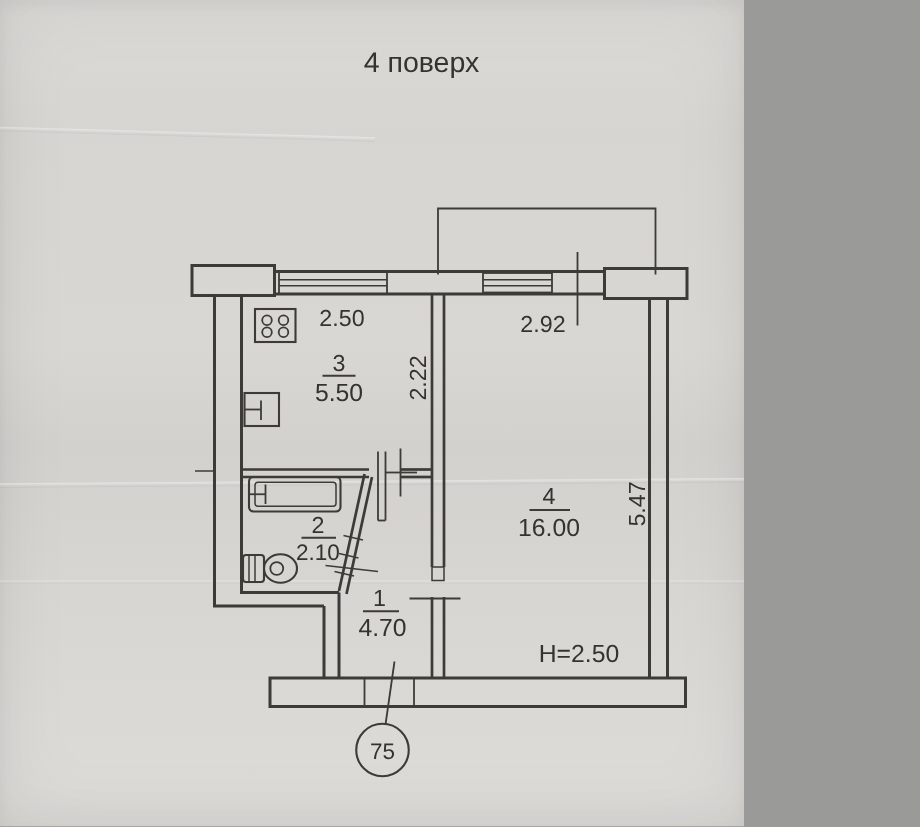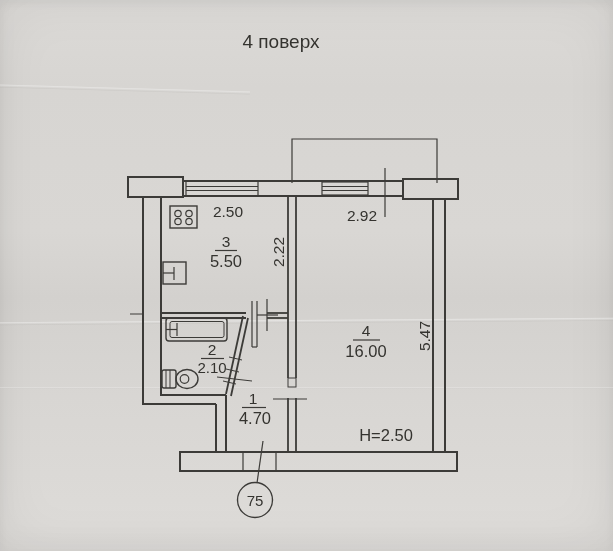--- a/index.html
+++ b/index.html
@@ -1,18 +1,18 @@
 <!DOCTYPE html>
 <html><head>
 <meta charset="utf-8">
 <style>
   html,body{margin:0;padding:0;background:#9a9a98;}
   .page{
     position:relative;
-    width:613px;height:551px;
+    width:496px;height:551px;
     overflow:hidden;
     font-family:"Liberation Sans",sans-serif;
     background:linear-gradient(180deg,#dcdad7 0%,#d7d5d2 16%,#d9d7d4 42%,#d3d1ce 54%,#d8d6d3 72%,#dedcd9 100%);
     box-shadow:inset 0 0 55px rgba(0,0,0,.06), inset 0 -10px 25px rgba(0,0,0,.03), inset 0 4px 10px rgba(0,0,0,.04);
   }
   .crease{position:absolute;pointer-events:none;}
   .crease-1{top:88px;left:0;width:250px;height:3px;
     background:linear-gradient(180deg,rgba(255,255,255,.40),rgba(110,108,102,.10));transform:rotate(1.6deg);}
   .crease-2{top:320px;left:0;width:613px;height:3px;
     background:linear-gradient(180deg,rgba(255,255,255,.45),rgba(110,108,102,.10));transform:rotate(-.4deg);}

